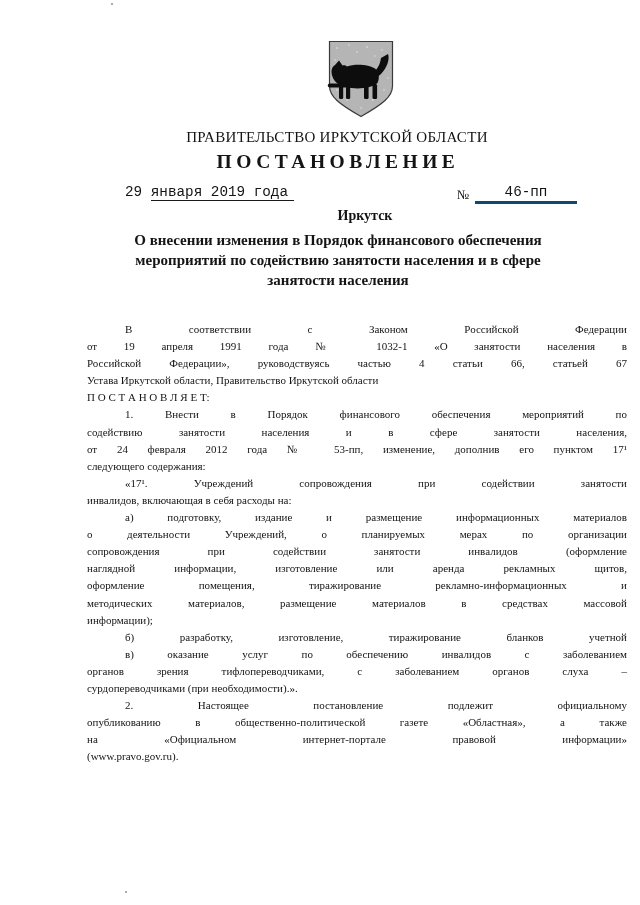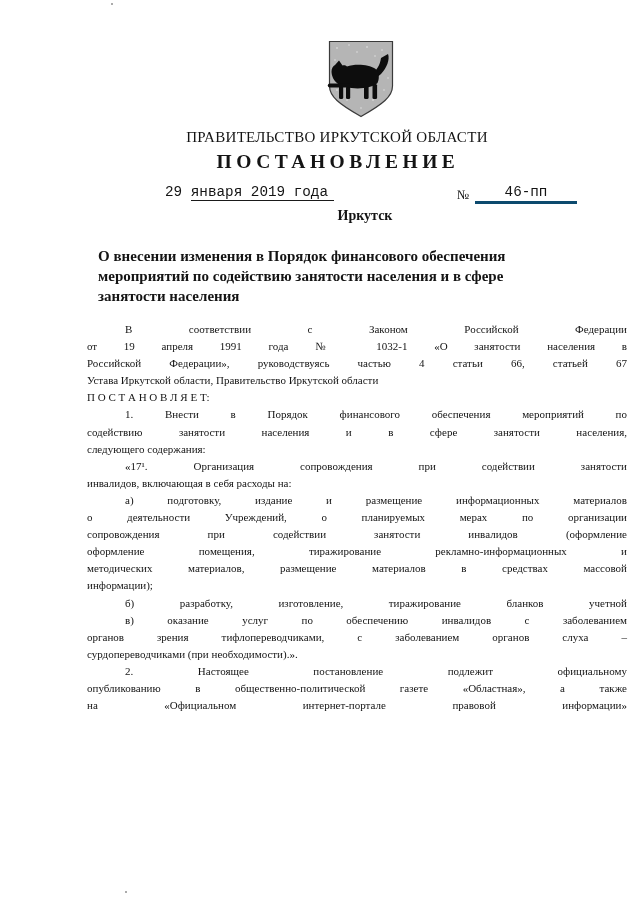--- a/index.html
+++ b/index.html
@@ -20,37 +20,37 @@
     left:0;width:674px;top:129px;text-align:center;
     font-size:15px;letter-spacing:0.3px;white-space:nowrap;
   }
   .doctype{
     left:0;width:676px;top:151px;text-align:center;
     font-size:19.5px;font-weight:bold;letter-spacing:4.5px;white-space:nowrap;
   }
   
   .date{
     left:125px;top:184px;font-family:"Liberation Mono", monospace;
-    font-size:14.3px;line-height:16px;white-space:pre;margin-left:40px;
+    font-size:14.3px;line-height:16px;white-space:pre;
   }
   .date .ul{border-bottom:1px solid #1a1a1a;padding-right:6px;}
   .no{left:457px;top:187px;font-size:13px;}
   .numline{
     left:475px;top:184px;width:102px;text-align:center;
     font-family:"Liberation Mono", monospace;font-size:14.3px;line-height:17px;
     border-bottom:3px solid #0c4a6e;
   }
   .city{
     left:50%;top:208px;transform:translateX(calc(-50% + 45px));
     font-size:14px;font-weight:bold;
   }
   
   .title{
-    left:50%;top:246px;transform:translateX(calc(-50% + 18px));
-    width:480px;font-size:15px;font-weight:bold;line-height:20px;
+    left:50%;top:230px;transform:translateX(calc(-50% + 18px));
+    width:480px;text-align:center;font-size:15px;font-weight:bold;line-height:20px;
   }
   
   .body{left:87px;top:321px;width:540px;font-size:11px;line-height:17.1px;}
   .line{white-space:normal;}
   .line.just{text-align:justify;text-align-last:justify;}
   .line.ind{text-indent:38px;}
   
   .speck{width:2px;height:2px;background:#8f8f8f;border-radius:50%;}
   .speck.a{left:111px;top:3px;}
   .speck.b{left:125px;top:891px;}
@@ -110,33 +110,36 @@
     </div>
 
   <div class="abs body">
       <div class="line just ind">В соответствии с Законом Российской Федерации</div>
       <div class="line just">от 19 апреля 1991 года № 1032-1 «О занятости населения в</div>
       <div class="line just">Российской Федерации», руководствуясь частью 4 статьи 66, статьей 67</div>
       <div class="line">Устава Иркутской области, Правительство Иркутской области</div>
       <div class="line">П О С Т А Н О В Л Я Е Т:</div>
       <div class="line just ind">1. Внести в Порядок финансового обеспечения мероприятий по</div>
       <div class="line just">содействию занятости населения и в сфере занятости населения,</div>
+      <div class="line just">от 24 февраля 2012 года № 53-пп, изменение, дополнив его пунктом 17¹</div>
       <div class="line">следующего содержания:</div>
-      <div class="line just ind">«17¹. Организация сопровождения при содействии занятости</div>
+      <div class="line just ind">«17¹. Учреждений сопровождения при содействии занятости</div>
       <div class="line">инвалидов, включающая в себя расходы на:</div>
       <div class="line just ind">а) подготовку, издание и размещение информационных материалов</div>
       <div class="line just">о деятельности Учреждений, о планируемых мерах по организации</div>
       <div class="line just">сопровождения при содействии занятости инвалидов (оформление</div>
+      <div class="line just">наглядной информации, изготовление или аренда рекламных щитов,</div>
       <div class="line just">оформление помещения, тиражирование рекламно-информационных и</div>
       <div class="line just">методических материалов, размещение материалов в средствах массовой</div>
       <div class="line">информации);</div>
       <div class="line just ind">б) разработку, изготовление, тиражирование бланков учетной</div>
       <div class="line just ind">в) оказание услуг по обеспечению инвалидов с заболеванием</div>
       <div class="line just">органов зрения тифлопереводчиками, с заболеванием органов слуха –</div>
       <div class="line">сурдопереводчиками (при необходимости).».</div>
       <div class="line just ind">2. Настоящее постановление подлежит официальному</div>
       <div class="line just">опубликованию в общественно-политической газете «Областная», а также</div>
       <div class="line just">на «Официальном интернет-портале правовой информации»</div>
+      <div class="line">(www.pravo.gov.ru).</div>
     </div>
 
   <div class="abs speck a"></div>
   <div class="abs speck b"></div>
 </div>
 
 </body></html>

